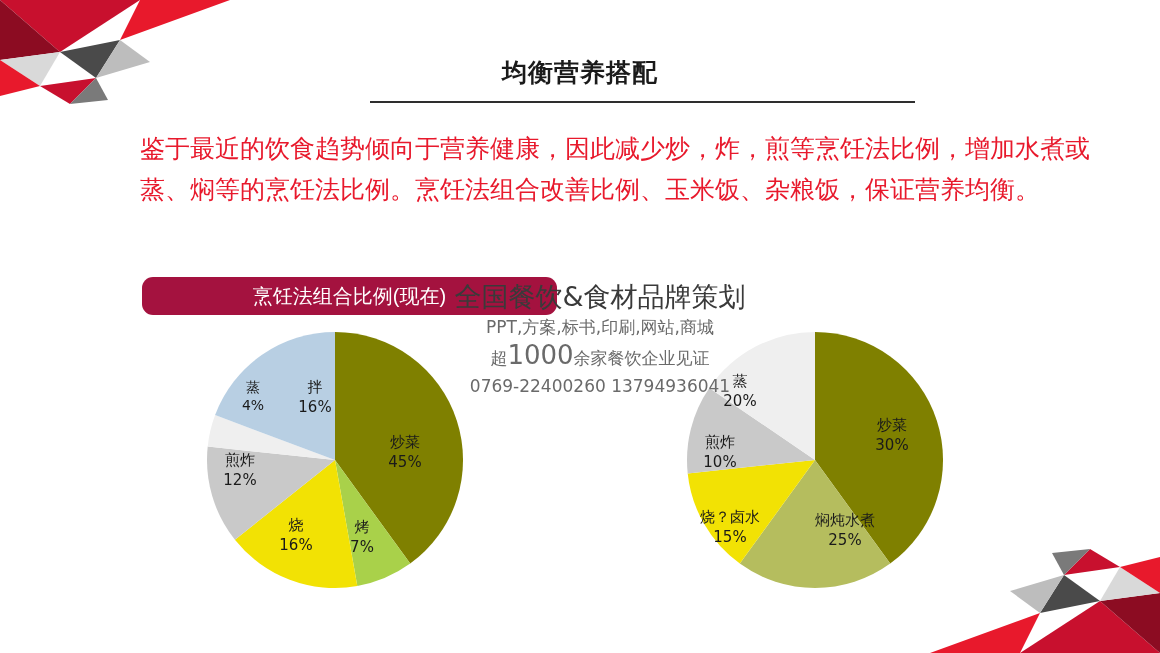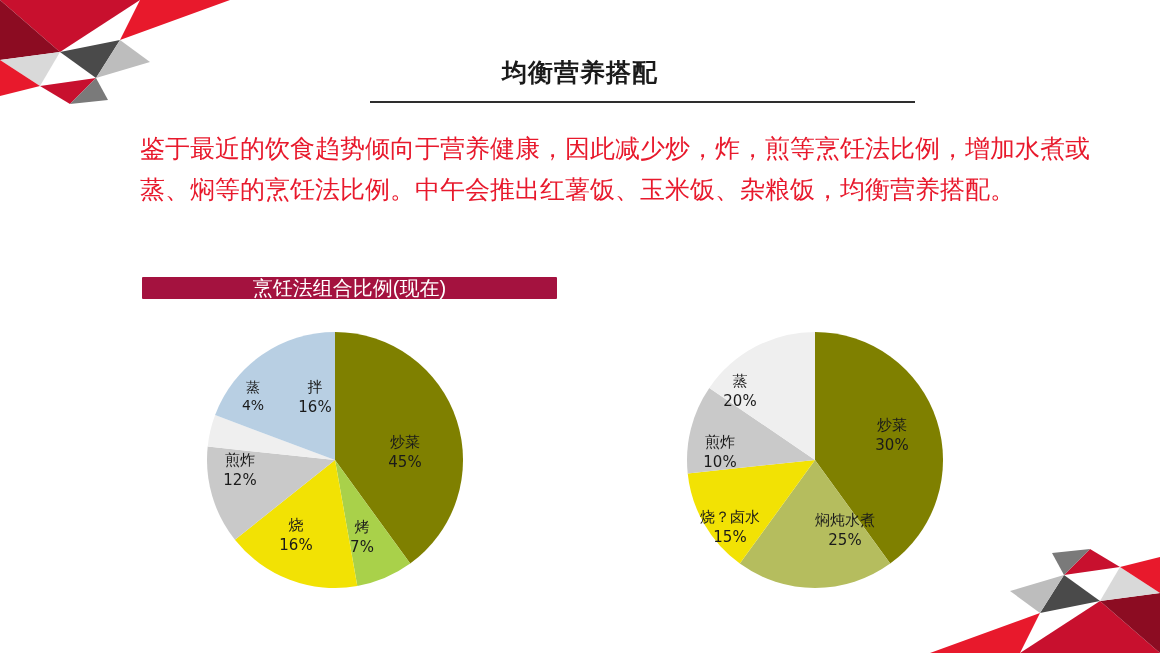--- a/index.html
+++ b/index.html
@@ -60,28 +60,28 @@
     width: 985px;
     color: #e8192c;
     font-size: 25px;
     line-height: 41px;
     font-family: "DejaVu Sans", "Liberation Sans", sans-serif;
   }
 
   
   .panel-header {
     position: absolute;
-    height: 22px;
+    height: 38px;
     background: #a4123f;
     color: #ffffff;
     font-size: 20px;
     display: flex;
     align-items: center;
     justify-content: center;
-    border-radius: 1px;
+    border-radius: 11px;
   }
   .panel-header.left  { top: 277px; left: 142px;  width: 415px; }
   .panel-header.right { top: 277px; left: 610px;  width: 415px; }
 
   
   .pie-area { position: absolute; }
   .pie-area.left  { top: 310px; left: 120px;  width: 470px; height: 330px; }
   .pie-area.right { top: 310px; left: 600px;  width: 470px; height: 330px; }
 
   .pie-svg { display: block; }
@@ -138,21 +138,21 @@
     <polygon points="300,70 260,44 300,34" fill="#e8192c"></polygon>
     <polygon points="204,52 180,90 150,68" fill="#bdbdbd"></polygon>
     <polygon points="230,26 204,52 192,30" fill="#7a7a7a"></polygon>
   </svg>
 
   <div class="title-wrap">
     <div class="title">均衡营养搭配</div>
   </div>
   <div class="title-rule"></div>
 
-  <div class="paragraph">鉴于最近的饮食趋势倾向于营养健康，因此减少炒，炸，煎等烹饪法比例，增加水煮或蒸、焖等的烹饪法比例。中午会推出红薯饭、玉米饭、杂粮饭，均衡营养搭配。</div>
+  <div class="paragraph">鉴于最近的饮食趋势倾向于营养健康，因此减少炒，炸，煎等烹饪法比例，增加水煮或蒸、焖等的烹饪法比例。烹饪法组合改善比例、玉米饭、杂粮饭，保证营养均衡。</div>
 
   <div class="panel-header left">烹饪法组合比例(现在)</div>
 
 
   <div class="pie-area left">
     <svg class="pie-svg" width="470" height="330" viewBox="0 0 470 330" xmlns="http://www.w3.org/2000/svg">
       <g transform="translate(215,150)">
 
         <path fill="#7f8000" d="M 0 0 L 0 -128 A 128 128 0 0 1 75.2 103.6 Z"></path>
 
@@ -212,14 +212,20 @@
       <text class="slice-label" x="130" y="232">15%</text>
 
       <text class="slice-label" x="120" y="137">煎炸</text>
       <text class="slice-label" x="120" y="157">10%</text>
 
       <text class="slice-label" x="140" y="76">蒸</text>
       <text class="slice-label" x="140" y="96">20%</text>
     </svg>
   </div>
 
+  <div class="watermark">
+    <div class="wm-line1">全国餐饮&amp;食材品牌策划</div>
+    <div class="wm-line2">PPT,方案,标书,印刷,网站,商城</div>
+    <div class="wm-line3"><span>超</span><span class="big">1000</span><span>余家餐饮企业见证</span></div>
+    <div class="wm-line4">0769-22400260  13794936041</div>
+  </div>
 
 </div>
 
 </body></html>

